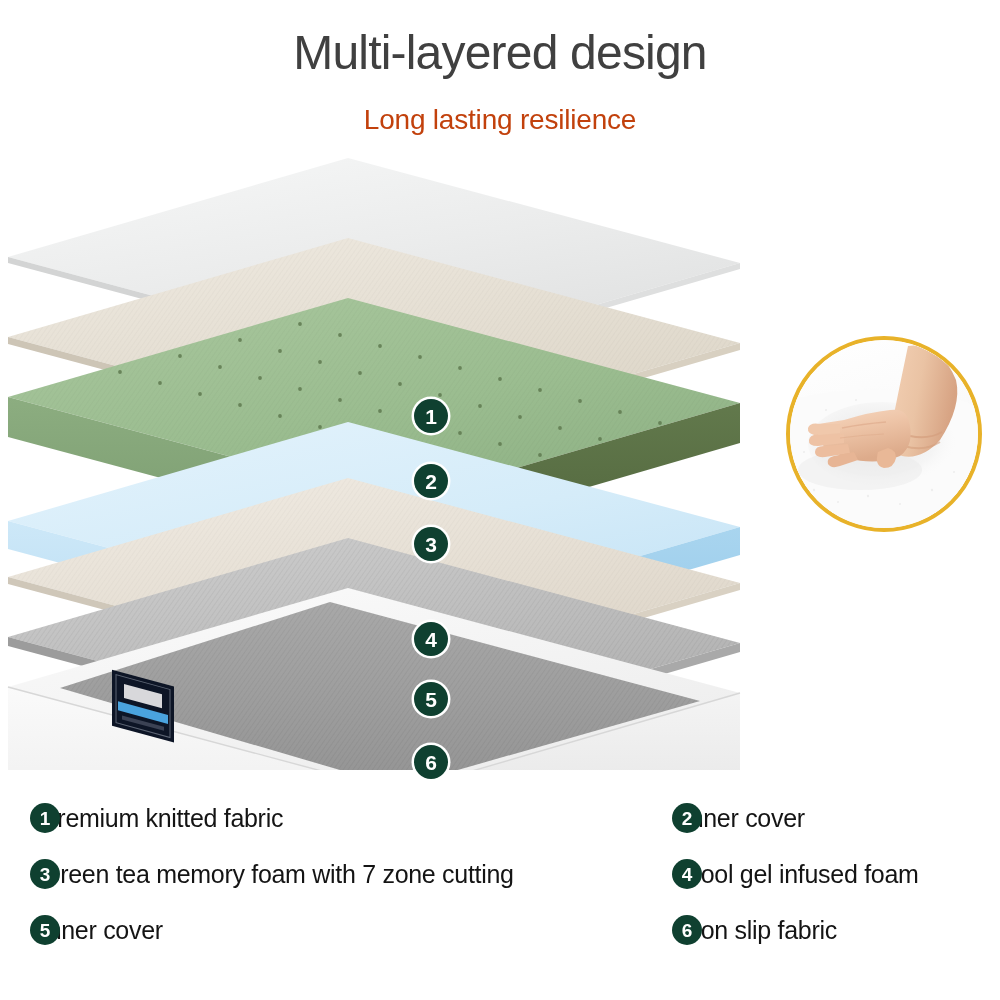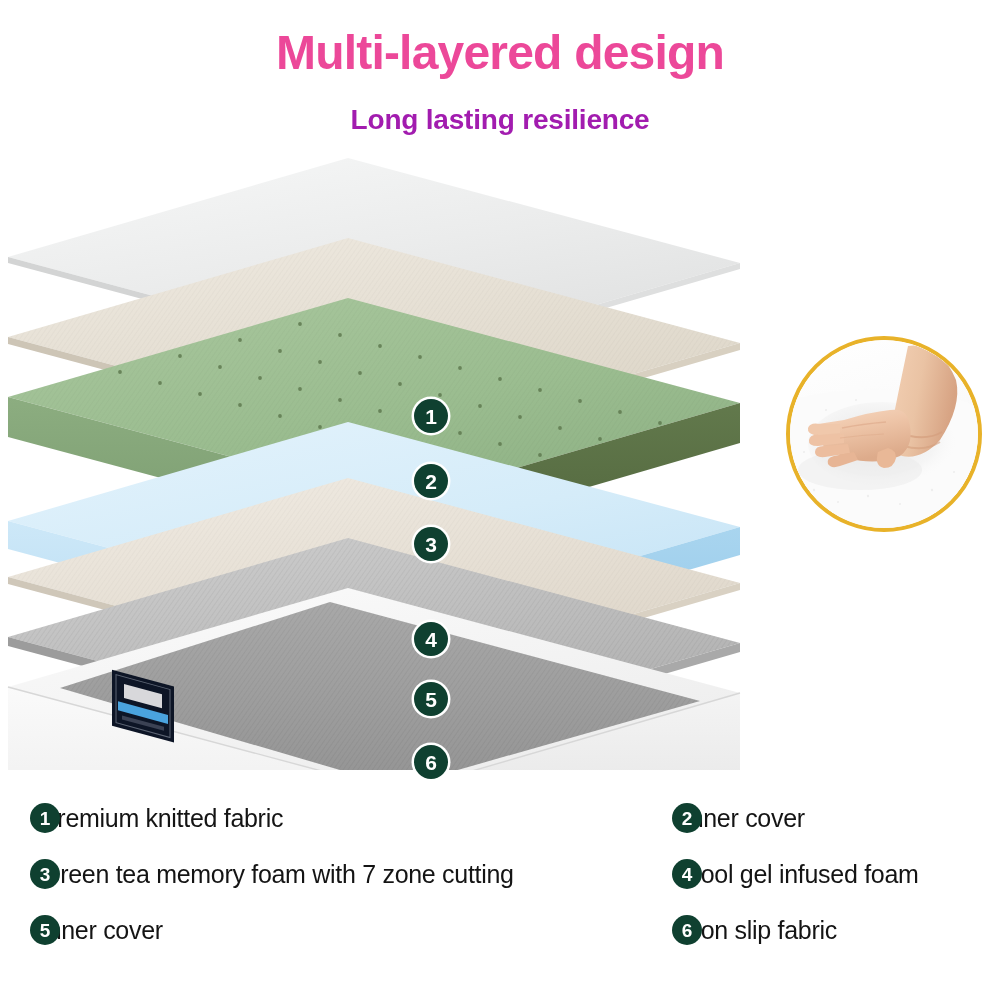--- a/index.html
+++ b/index.html
@@ -7,26 +7,26 @@
   body{
     width:1000px;height:1000px;background:#ffffff;
     font-family:"Liberation Sans", sans-serif;
     overflow:hidden;position:relative;
   }
   .stage{position:relative;width:1000px;height:1000px;}
 
   
   .title{
     position:absolute;left:0;top:28px;width:1000px;text-align:center;
-    font-size:48px;font-weight:bold;color:#ec4899;letter-spacing:-0.8px;
+    font-size:48px;font-weight:normal;color:#404040;letter-spacing:-0.8px;
     line-height:1.05;
   }
   .subtitle{
     position:absolute;left:0;top:104px;width:1000px;text-align:center;
-    font-size:28px;font-weight:bold;color:#a21caf;letter-spacing:-0.2px;
+    font-size:28px;font-weight:normal;color:#c2410c;letter-spacing:-0.2px;
   }
 
   
   .diagram{position:absolute;left:0;top:150px;width:790px;height:620px;}
   .diagram svg{display:block;width:790px;height:620px;}
 
   
   .badge{
     position:absolute;border-radius:50%;
     background:#0f4030;color:#ffffff;

